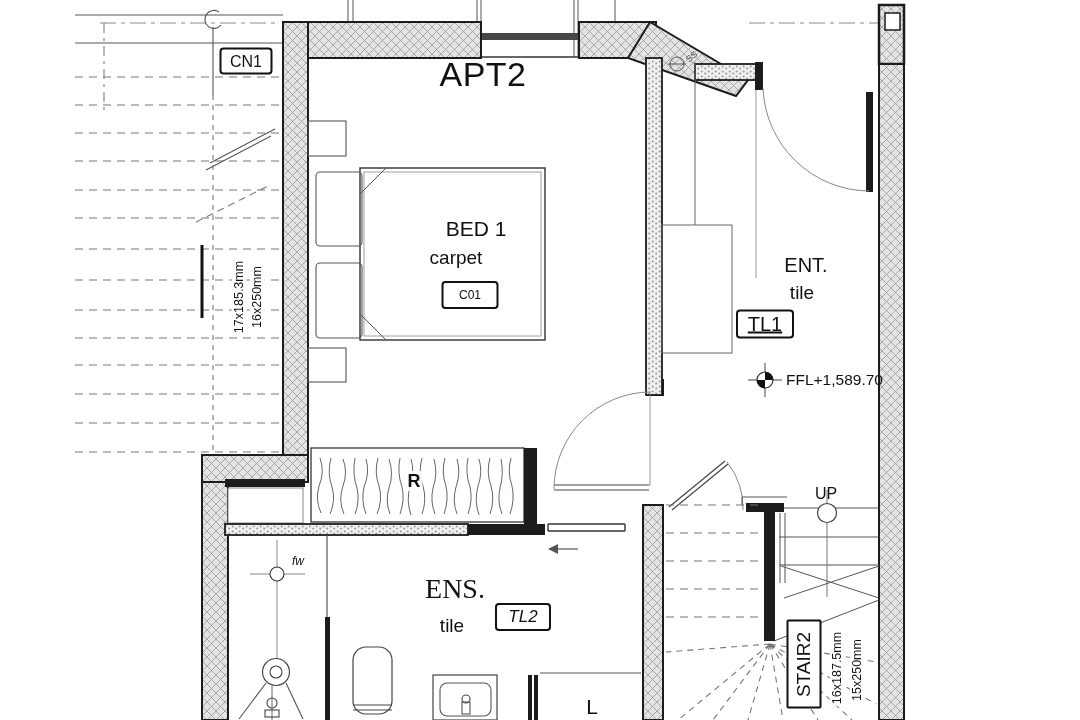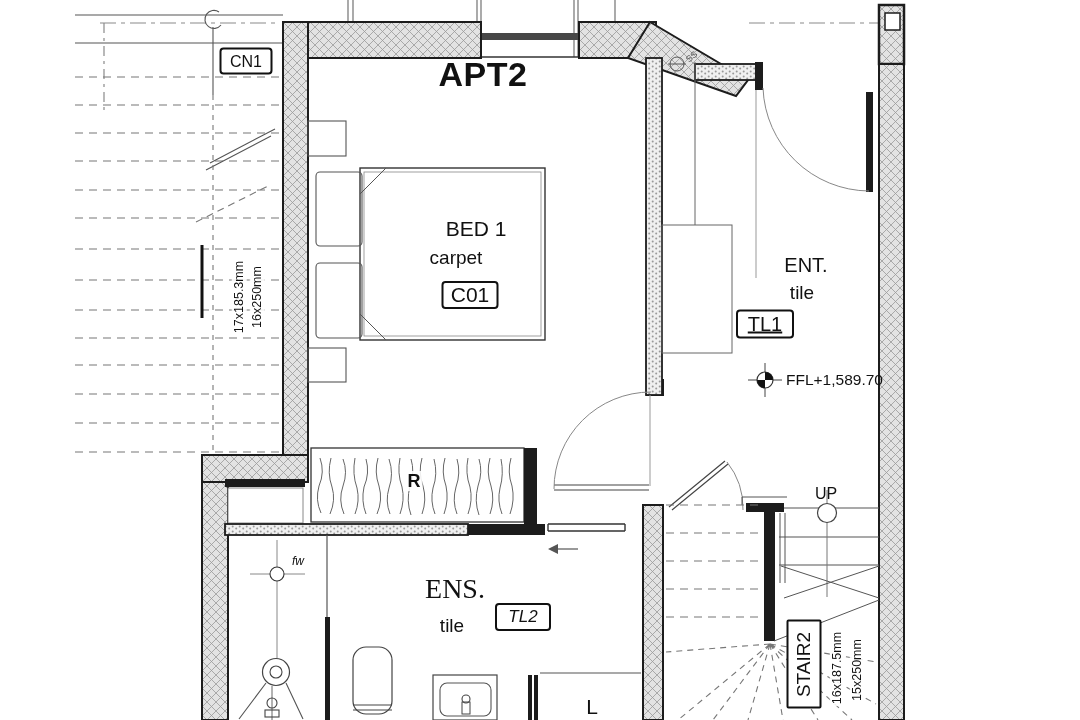--- a/index.html
+++ b/index.html
@@ -6,21 +6,21 @@
   #canvas{position:relative;width:1080px;height:720px;background:#fff;overflow:hidden;
           font-family:"Liberation Sans", sans-serif;color:#111;}
   #drawing{position:absolute;left:0;top:0;}
   .lbl{position:absolute;transform:translate(-50%,-50%);white-space:nowrap;color:#111;
        font-family:"Liberation Sans", sans-serif;line-height:1;}
   .rot{transform:translate(-50%,-50%) rotate(-90deg);}
   .halo{background:rgba(255,255,255,.88);padding:1px 2px;}
   .badge{position:absolute;transform:translate(-50%,-50%);display:flex;align-items:center;justify-content:center;
          border:2px solid #111;border-radius:4px;background:#fff;font-family:"Liberation Sans",sans-serif;}
   .badge.square{border-radius:2px;}
-  .title{font-weight:bold;letter-spacing:.5px;}
+  .title{font-weight:normal;letter-spacing:.5px;}
   .vert-badge{flex-direction:column;}
   .vert-badge span{transform:rotate(-90deg);white-space:nowrap;}
 </style>
 </head>
 <body>
 
 <div id="canvas">
 
 <svg id="drawing" width="1080" height="720" viewBox="0 0 1080 720">
   <defs>
@@ -181,21 +181,21 @@
     <circle cx="765" cy="380" r="8" fill="#fff" stroke="#333" stroke-width="1.2"></circle>
     <path d="M765 380 L765 372 A8 8 0 0 1 773 380 Z" fill="#111"></path>
     <path d="M765 380 L765 388 A8 8 0 0 1 757 380 Z" fill="#111"></path>
   </g>
 </svg>
 
 <div class="lbl title" style="left:483px;top:74px;font-size:34px;">APT2</div>
 
 <div class="lbl" style="left:476px;top:228px;font-size:21px;">BED 1</div>
 <div class="lbl" style="left:456px;top:257px;font-size:19px;">carpet</div>
-<div class="badge" style="left:470px;top:295px;width:53px;height:24px;font-size:21px;">
+<div class="badge" style="left:470px;top:295px;width:53px;height:24px;font-size:12px;">
   <span>C01</span>
 </div>
 
 <div class="lbl" style="left:806px;top:265px;font-size:20px;">ENT.</div>
 <div class="lbl" style="left:802px;top:292px;font-size:19px;">tile</div>
 <div class="badge" style="left:765px;top:324px;width:54px;height:25px;font-size:20px;text-decoration:underline;">
   <span>TL1</span>
 </div>
 
 <div class="lbl" style="left:786px;top:380px;font-size:15.5px;transform:translate(0,-50%);">FFL+1,589.70</div>

